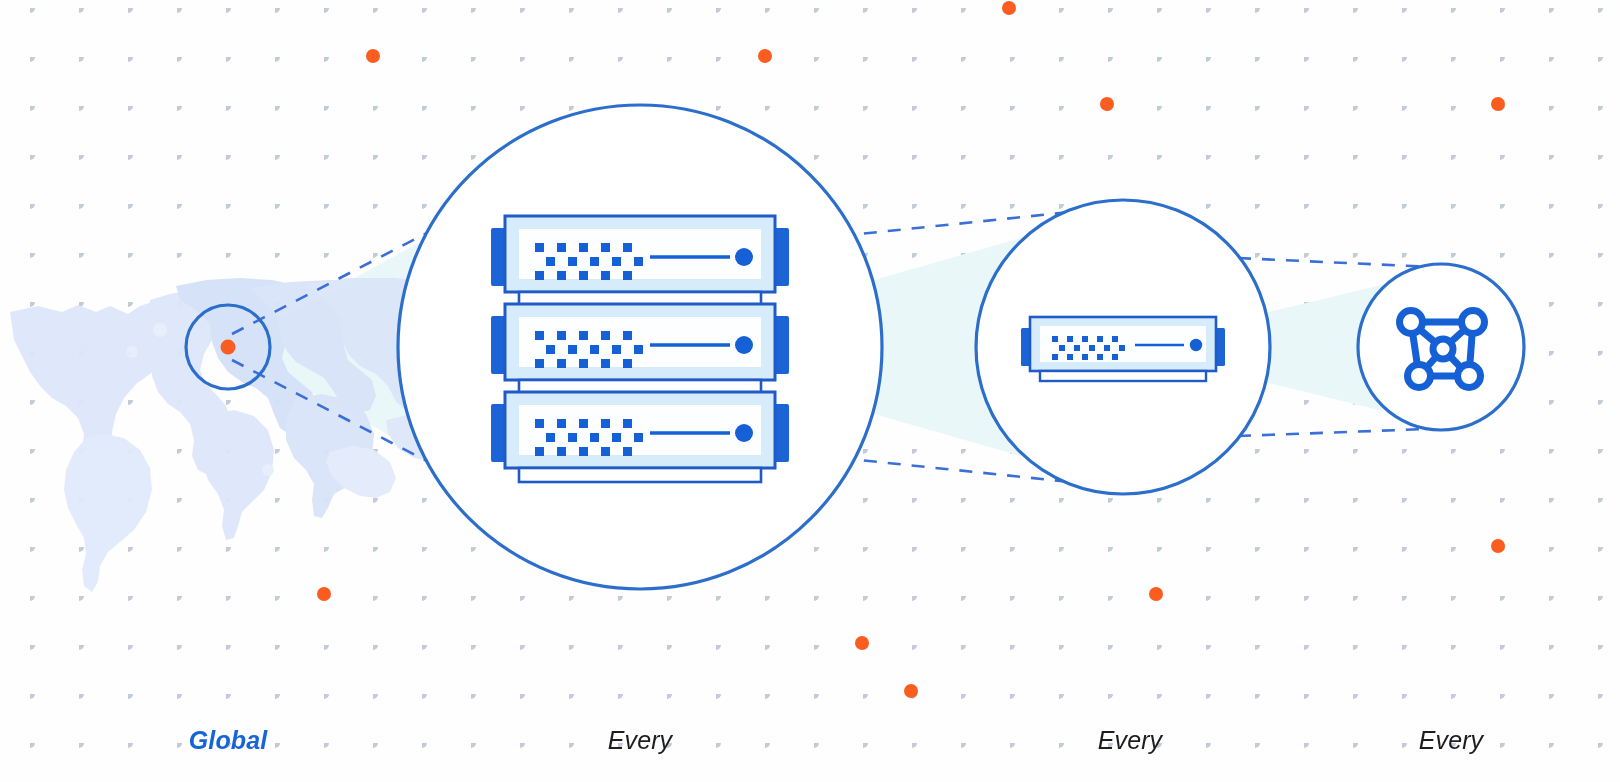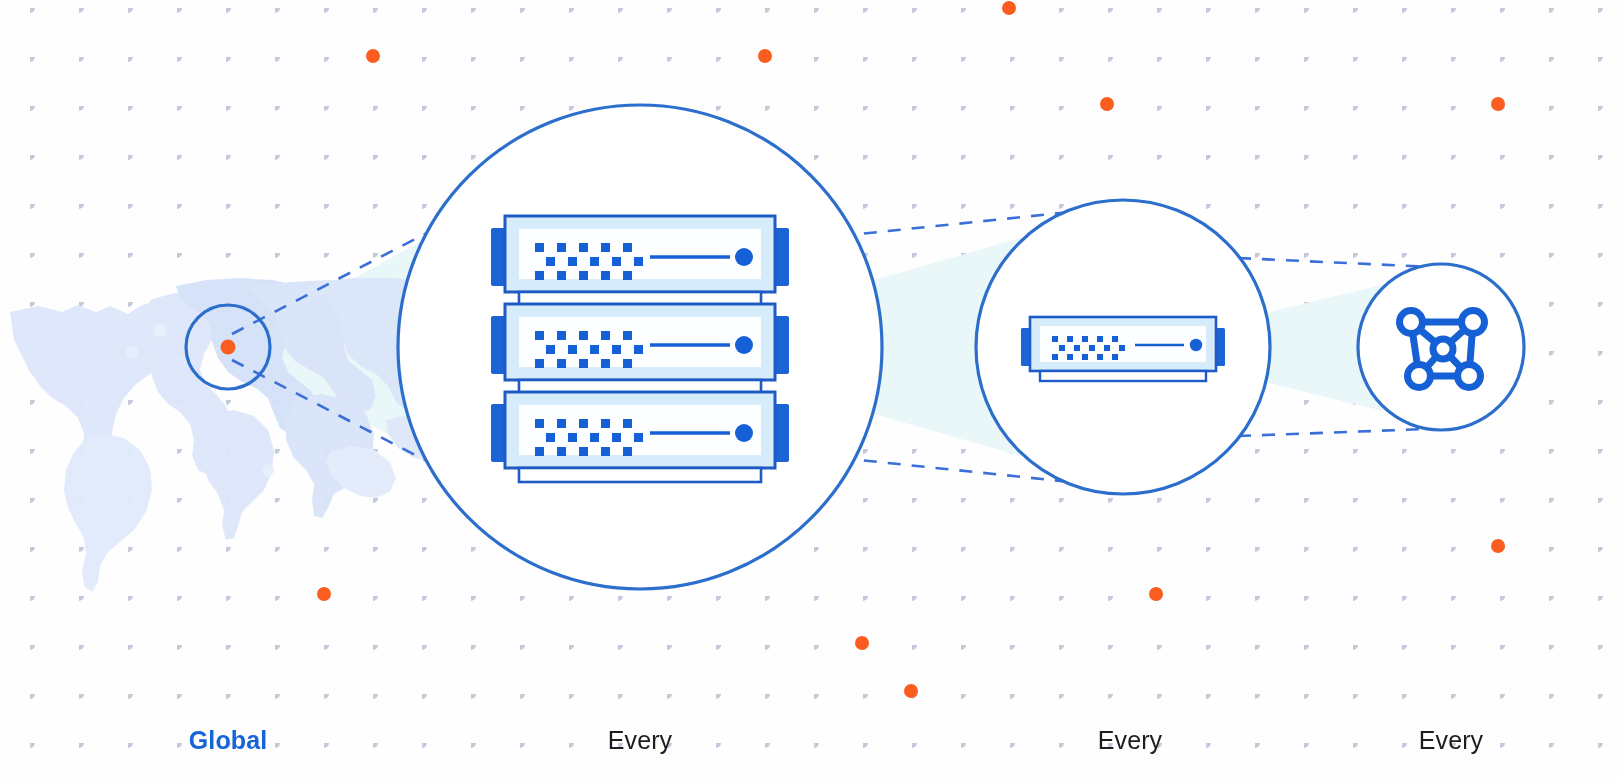--- a/index.html
+++ b/index.html
@@ -7,20 +7,21 @@
   body{
     font-family:"Liberation Sans","DejaVu Sans",sans-serif;
     -webkit-font-smoothing:antialiased;
   }
   #stage{
     position:relative;
     width:1620px;
     height:782px;
     overflow:hidden;
     background:#fefeff;
+    font-style:italic;
   }
   #scene{
     position:absolute;
     inset:0;
     width:1620px;
     height:782px;
     display:block;
   }
   .lbl{
     position:absolute;

